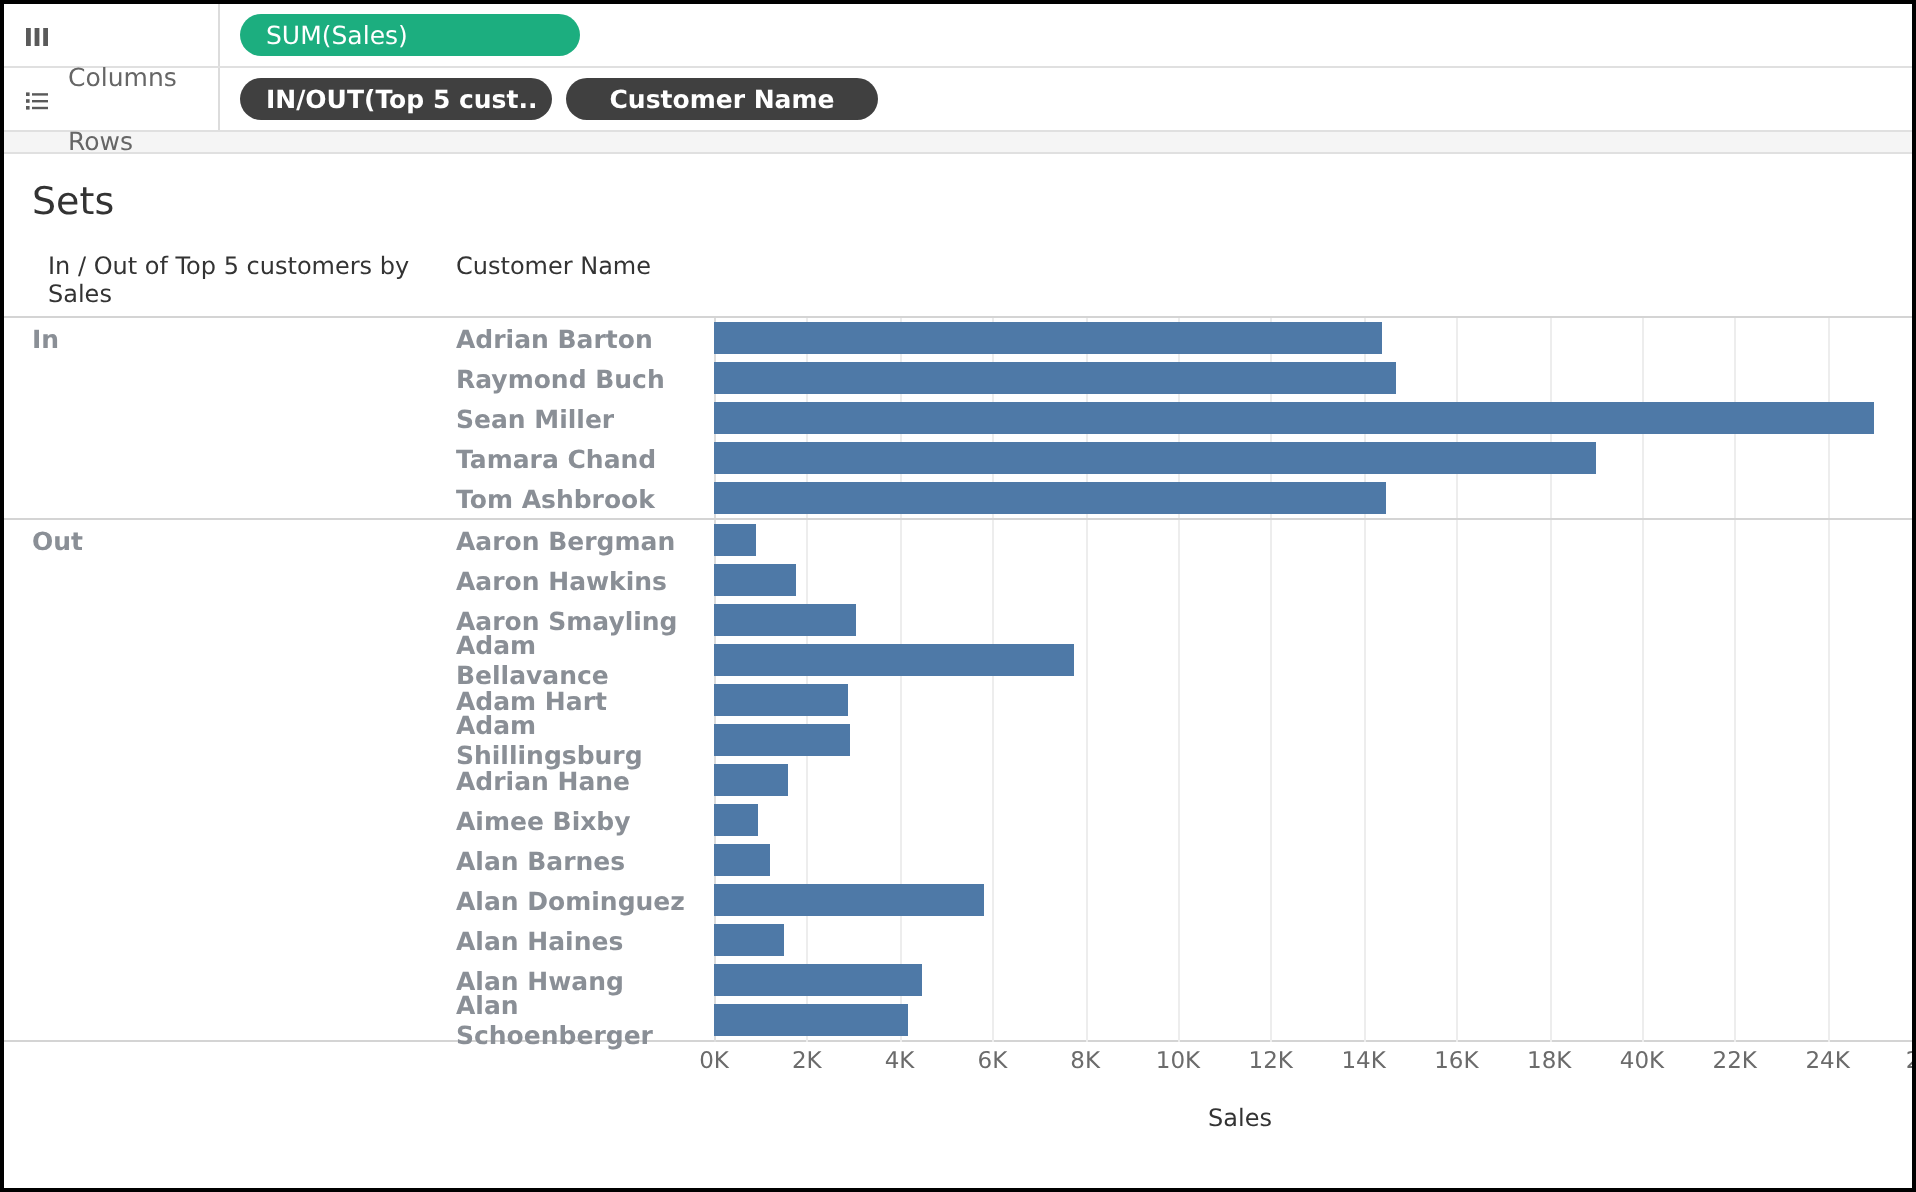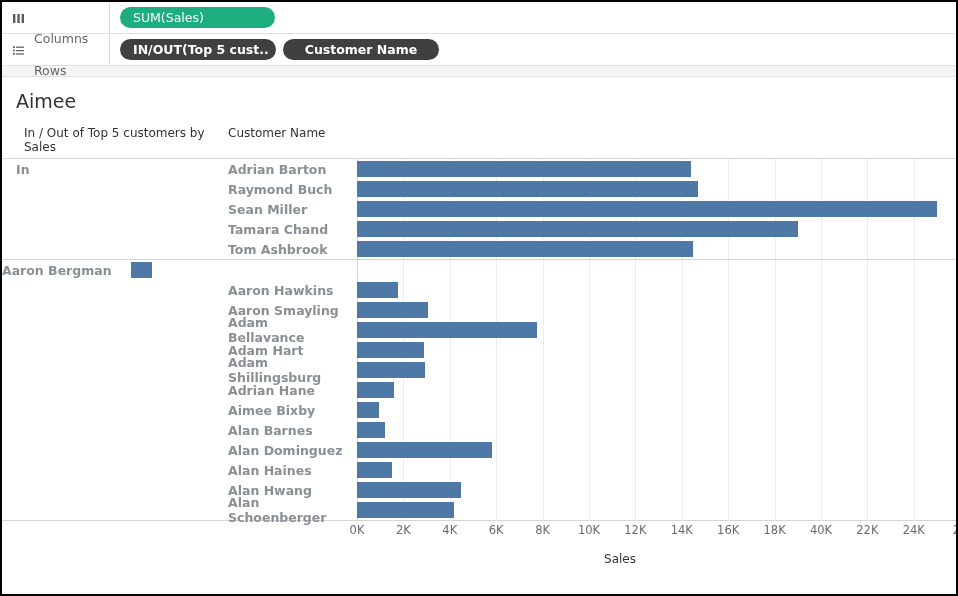--- a/index.html
+++ b/index.html
@@ -65,21 +65,21 @@
     height: 21px;
     padding: 0 13px;
     border-radius: 11px;
     color: #ffffff;
     font-size: 12.5px;
     white-space: nowrap;
     box-sizing: border-box;
   }
   .pill.green { background: #1CAE7F; }
   .pill.blue  { background: #404040; font-weight: bold; }
-  .pill-measure { width: 155px; }
+  .pill-measure { width: 170px; }
   .pill-set     { width: 156px; justify-content: space-between; padding-right: 8px; }
   .pill-dim     { width: 156px; justify-content: center; }
   .set-icon { display: inline-flex; margin-left: 6px; }
 
   .shelf-spacer {
     height: 10px;
     background: #f5f5f5;
     border-bottom: 1px solid #e0e0e0;
   }
 
@@ -241,21 +241,21 @@
       </div>
       <div class="pill blue pill-dim">
         <span>Customer Name</span>
       </div>
     </div>
   </div>
 
   <div class="shelf-spacer"></div>
 
   <div class="viz">
-    <div class="viz-title">Aimee</div>
+    <div class="viz-title">Sets</div>
 
     <div class="grid">
       <div class="col-headers">
         <div class="hdr-set">In / Out of Top 5 customers by Sales</div>
         <div class="hdr-name">Customer Name</div>
       </div>
 
       <div class="rows-wrap">
         <div class="plot-lines" id="plot-lines">
             <div class="vline axis0" style="left: 14px;"></div>
@@ -302,20 +302,21 @@
               </div>
             </div>
             <div class="row">
               <div class="cell-set"></div>
               <div class="cell-name">Tom Ashbrook</div>
               <div class="cell-bar">
                 <div class="bar" style="left: 14px; width: 336.4px; background: rgb(78, 121, 167);"></div>
               </div>
             </div>
             <div class="row group-sep">
+              <div class="cell-set">Out</div>
               <div class="cell-name">Aaron Bergman</div>
               <div class="cell-bar">
                 <div class="bar" style="left: 14px; width: 20.648px; background: rgb(78, 121, 167);"></div>
               </div>
             </div>
             <div class="row">
               <div class="cell-set"></div>
               <div class="cell-name">Aaron Hawkins</div>
               <div class="cell-bar">
                 <div class="bar" style="left: 14px; width: 40.6px; background: rgb(78, 121, 167);"></div>

